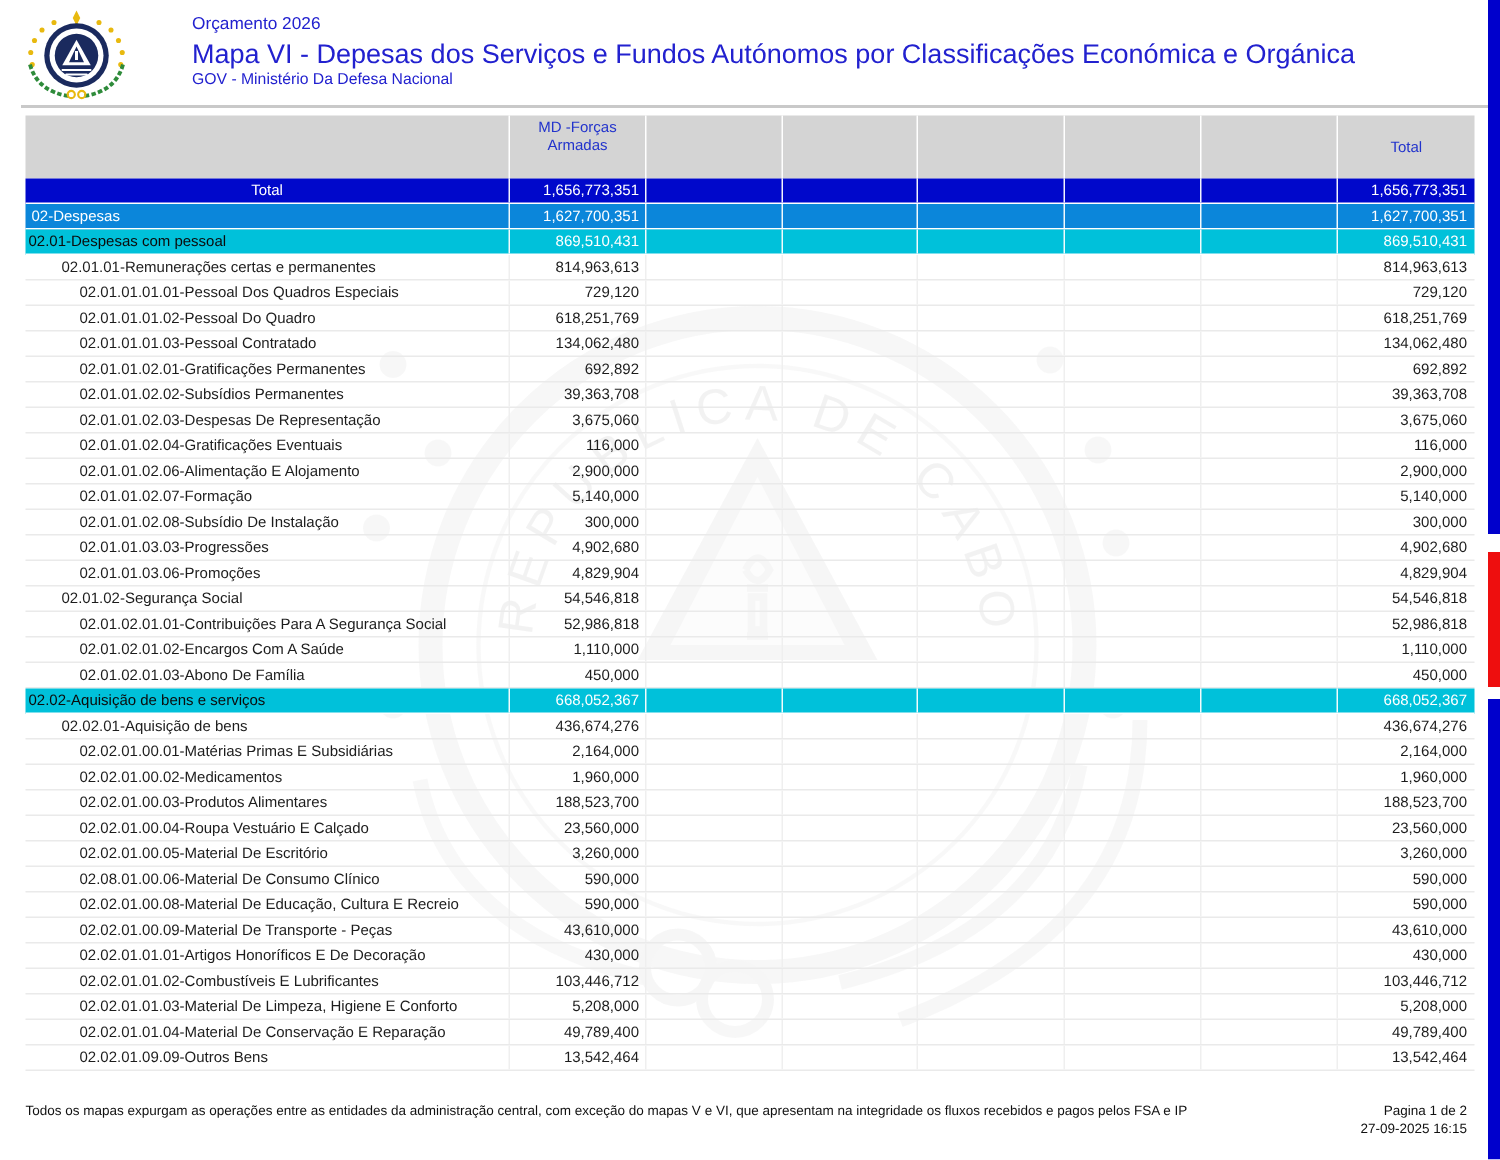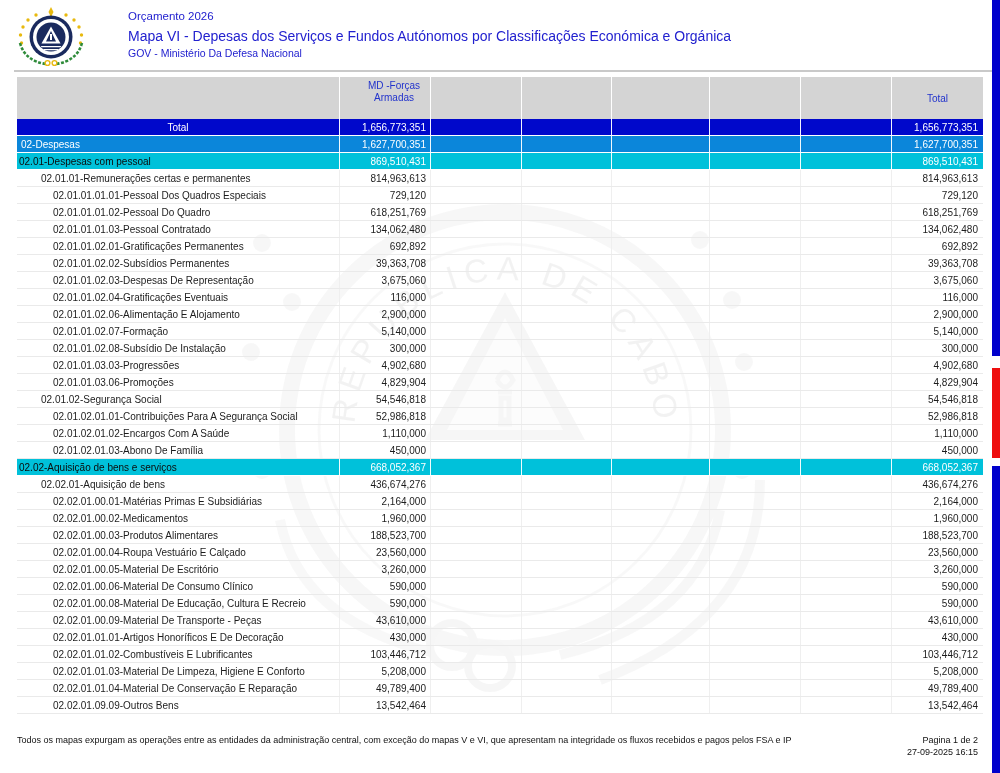--- a/index.html
+++ b/index.html
@@ -4,34 +4,34 @@
 <style>
   html,body{margin:0;padding:0;background:#fff;}
   body{width:1000px;height:773px;position:relative;overflow:hidden;
        font-family:"Liberation Sans","DejaVu Sans",sans-serif;-webkit-font-smoothing:antialiased;}
 
   
   .doc-header{position:absolute;left:0;top:0;width:1000px;height:70px;}
   .logo{position:absolute;left:13px;top:5px;width:76px;height:62px;}
   .titles{position:absolute;left:96px;top:10px;margin-left:32px;}
   .budget-year{font-size:11.5px;color:var(--title_text);line-height:13px;margin-bottom:5px;}
-  .page-title{font-size:14px;color:var(--title_text);line-height:16px;margin-bottom:3px;}
+  .page-title{font-size:18px;color:var(--title_text);line-height:16px;margin-bottom:3px;}
   .entity{font-size:10.5px;color:var(--title_text);line-height:12px;}
   .header-rule{position:absolute;left:14px;top:70px;width:983px;height:2px;background:#c9c9c9;}
 
   
   .watermark{position:absolute;left:0;top:80px;width:1000px;height:640px;z-index:0;pointer-events:none;}
 
   
   .table{position:absolute;left:17px;top:77px;width:966px;z-index:1;}
   .grid-row{display:grid;grid-template-columns:323px 91px 91px 90px 98px 91px 91px 91px;}
   .thead{height:42px;background:var(--header_bg);}
   .thead .cell{border-right:1px solid #fff;display:flex;box-sizing:border-box;height:42px;}
   .thead .cell:last-child{border-right:none;}
-  .th-md{align-items:flex-start;justify-content:flex-end;padding-top:3px;}
+  .th-md{align-items:flex-start;justify-content:center;padding-top:3px;}
   .th-md span{display:block;width:72px;text-align:center;font-size:10px;line-height:12px;color:var(--header_text);}
   .th-total{align-items:center;justify-content:center;}
   .th-total span{font-size:10px;color:var(--header_text);}
 
   .row{height:17px;box-sizing:border-box;}
   .row .cell{display:flex;align-items:center;box-sizing:border-box;height:16px;margin-top:0;
              border-right:1px solid transparent;overflow:hidden;}
   .row{border-bottom:1px solid transparent;}
   .cell.val{justify-content:flex-end;padding-right:4px;font-size:10px;white-space:nowrap;}
   .cell.lbl{font-size:10px;white-space:nowrap;}
@@ -424,21 +424,21 @@
         <div class="cell lbl lv4">02.02.01.00.05-Material De Escritório</div>
         <div class="cell val">3,260,000</div>
         <div class="cell val"></div>
         <div class="cell val"></div>
         <div class="cell val"></div>
         <div class="cell val"></div>
         <div class="cell val"></div>
         <div class="cell val">3,260,000</div>
       </div>
       <div class="grid-row row row--data">
-        <div class="cell lbl lv4">02.02.01.00.06-Material De Consumo Clínico</div>
+        <div class="cell lbl lv4">02.08.01.00.06-Material De Consumo Clínico</div>
         <div class="cell val">590,000</div>
         <div class="cell val"></div>
         <div class="cell val"></div>
         <div class="cell val"></div>
         <div class="cell val"></div>
         <div class="cell val"></div>
         <div class="cell val">590,000</div>
       </div>
       <div class="grid-row row row--data">
         <div class="cell lbl lv4">02.02.01.00.08-Material De Educação, Cultura E Recreio</div>

